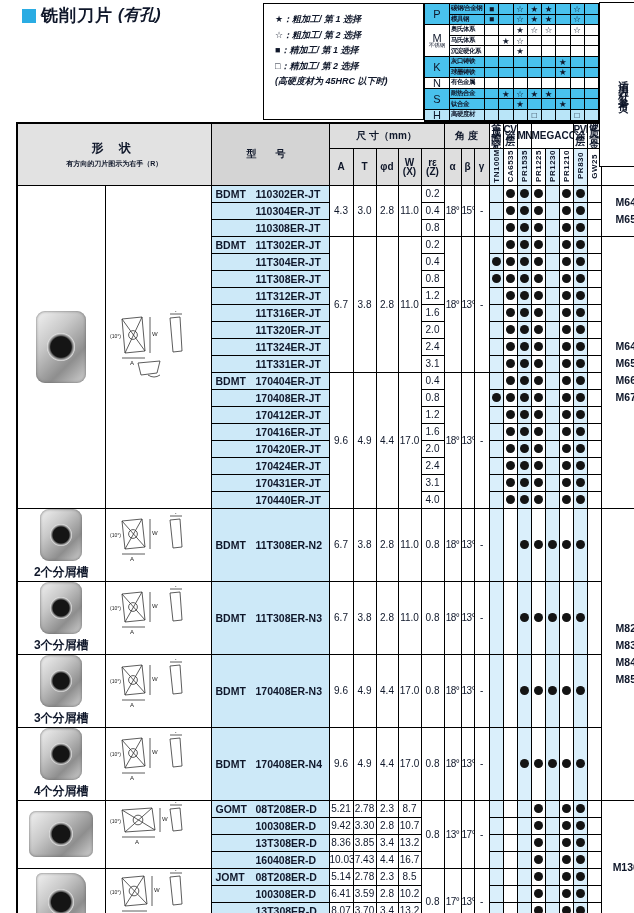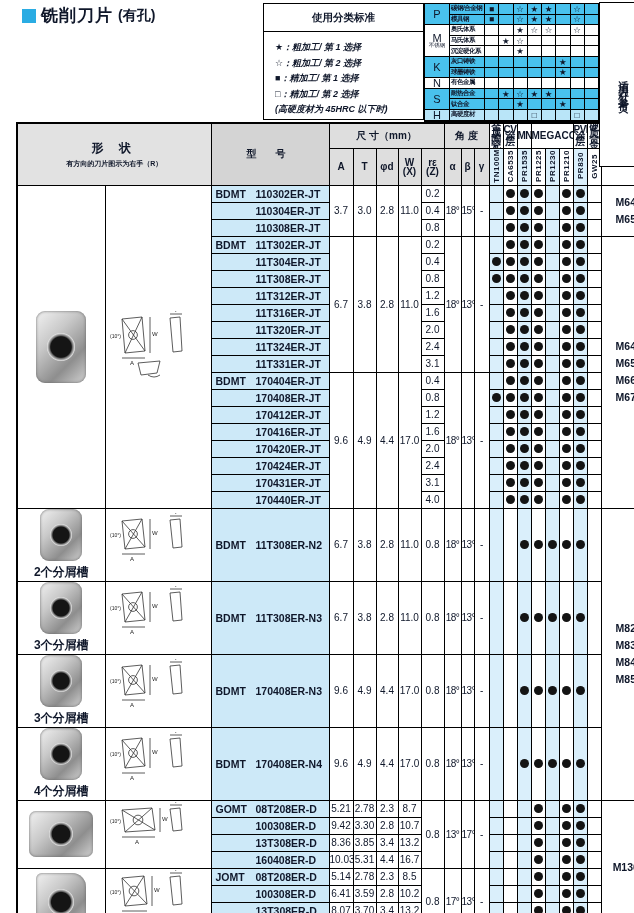--- a/index.html
+++ b/index.html
@@ -2,21 +2,21 @@
 <html><head>
 <meta charset="utf-8">
 <style>
   html,body{margin:0;padding:0;background:#fff;}
   .page{position:relative;width:634px;height:913px;background:#fff;overflow:hidden;
         font-family:"Liberation Sans","DejaVu Sans",sans-serif;color:#0f172a;margin-left:16px;}
   
   .titlebar{position:absolute;left:6px;top:4px;display:flex;align-items:center;gap:5px;}
   .tsq{width:14px;height:14px;background:#2aace3;}
   .ttl{font-size:17px;font-weight:bold;letter-spacing:1px;}
-  .tsub{font-size:14px;font-weight:bold;}
+  .tsub{font-size:16px;font-weight:bold;font-style:italic;}
   
   .legend{position:absolute;left:247px;top:3px;width:161px;height:117px;border:1px solid #000;
           background:#fff;box-sizing:border-box;}
   .legend .lt{border-bottom:1px solid #000;text-align:center;font-size:10.5px;font-weight:bold;
           padding:7px 0 6px;}
   .legend ul{list-style:none;margin:8px 0 0;padding:0 0 0 11px;font-style:italic;}
   .legend li{font-size:9px;font-weight:bold;line-height:15.5px;white-space:nowrap;}
   
   .matrix{position:absolute;left:408px;top:3px;width:176px;border:1px solid #000;box-sizing:border-box;
           display:grid;grid-template-columns:25px 35px repeat(8,14.25px);}
@@ -76,21 +76,20 @@
 
 <div class="page">
 
   <div class="titlebar">
     <span class="tsq"></span>
     <span class="ttl">铣削刀片</span>
     <span class="tsub">(有孔)</span>
   </div>
 
   <div class="legend">
-    <div class="lt">使用分类标准</div>
     <ul>
       <li>★：粗加工/ 第 1 选择</li>
       <li>☆：粗加工/ 第 2 选择</li>
       <li>■：精加工/ 第 1 选择</li>
       <li>□：精加工/ 第 2 选择</li>
       <li>(高硬度材为 45HRC 以下时)</li>
     </ul>
   </div>
 
   <div class="matrix" id="matrix">
@@ -298,21 +297,21 @@
                 <path d="M40,64 q6,4 12,0"></path>
               </g>
               <g fill="#222" font-size="6">
                 <text x="44" y="25">W</text>
                 <text x="22" y="54">A</text>
                 <text x="66" y="1">T</text>
                 <text x="2" y="27" font-size="5">(10°)</text>
               </g>
             </svg></td>
           <td class="model"><span class="pfx">BDMT</span><span>110302ER-JT</span></td>
-          <td rowspan="3">3.7</td>
+          <td rowspan="3">4.3</td>
           <td rowspan="3">3.0</td>
           <td rowspan="3">2.8</td>
           <td rowspan="3">11.0</td>
           <td>0.2</td>
           <td rowspan="3" class="ang">18°</td>
           <td rowspan="3" class="ang">15°</td>
           <td rowspan="3" class="ang">-</td>
           <td class="gcell stripe"></td>
           <td class="gcell">
             <div class="dot"></div>
@@ -1050,21 +1049,21 @@
             <div class="dot"></div>
           </td>
           <td class="gcell stripe">
             <div class="dot"></div>
           </td>
           <td class="gcell"></td>
         </tr>
         <tr class="m">
           <td class="model"><span class="pfx"></span><span>160408ER-D</span></td>
           <td>10.03</td>
-          <td>5.31</td>
+          <td>7.43</td>
           <td>4.4</td>
           <td>16.7</td>
           <td class="gcell stripe"></td>
           <td class="gcell"></td>
           <td class="gcell stripe"></td>
           <td class="gcell">
             <div class="dot"></div>
           </td>
           <td class="gcell stripe"></td>
           <td class="gcell">

